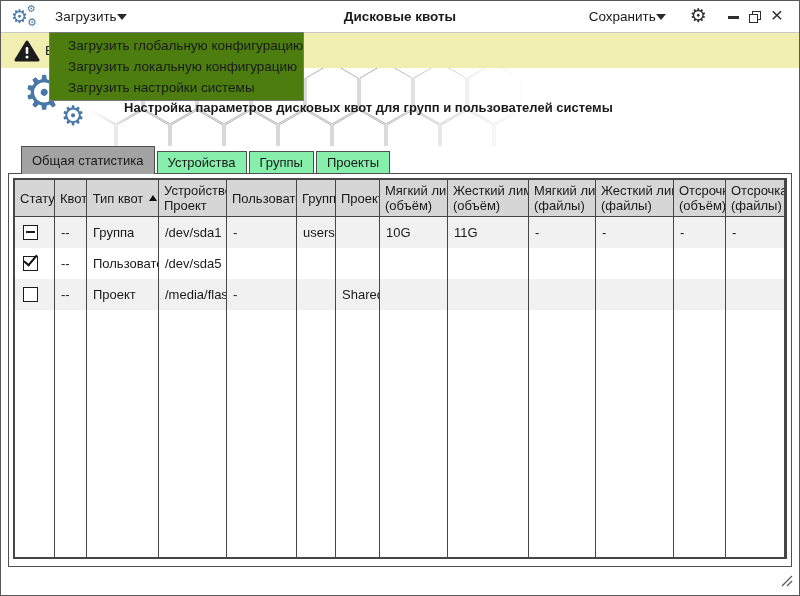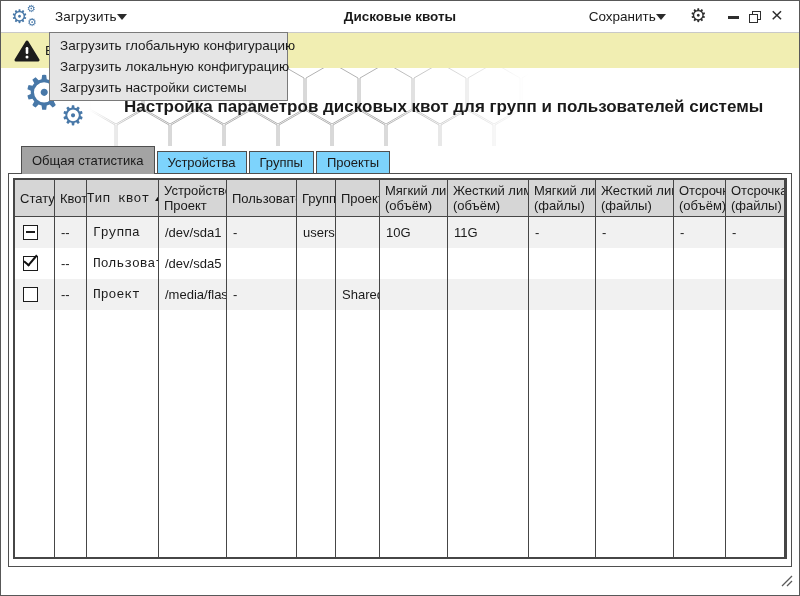--- a/index.html
+++ b/index.html
@@ -24,51 +24,51 @@
   .restore-icon{position:relative;width:12px;height:12px;}
   .restore-icon .back{position:absolute;right:0;top:0;width:7px;height:7px;border:1.5px solid #2e2e2e;}
   .restore-icon .front{position:absolute;left:0;bottom:0;width:7px;height:7px;border:1.5px solid #2e2e2e;background:#fff;}
   .close-x{font-size:21px;line-height:14px;color:#2e2e2e;}
 
   
   .warning{height:36px;flex:none;background:#f1eeb2;border-top:1px solid #c9c9c9;display:flex;align-items:center;padding-left:13px;gap:5px;box-sizing:border-box;}
   .warning-text{font-size:13.5px;white-space:nowrap;overflow:hidden;}
 
   
-  .dropdown{position:absolute;left:48px;top:31px;width:237px;background:#e5e5e5;border:1px solid #7a7a7a;z-index:50;padding:2px 0;}
+  .dropdown{position:absolute;left:48px;top:31px;width:237px;background:#4d7c0f;border:1px solid #7a7a7a;z-index:50;padding:2px 8px;}
   .dd-item{height:21px;line-height:21px;padding-left:10px;font-size:13.5px;white-space:nowrap;cursor:default;}
 
   
   .banner{height:78px;flex:none;position:relative;background:#fff;overflow:hidden;}
   .hex-bg{position:absolute;left:88px;top:-6px;width:450px;height:92px;
     -webkit-mask-image:linear-gradient(to right,rgba(0,0,0,0) 0,#000 50px,#000 290px,rgba(0,0,0,0) 440px);
     mask-image:linear-gradient(to right,rgba(0,0,0,0) 0,#000 50px,#000 290px,rgba(0,0,0,0) 440px);}
   .logo{position:absolute;left:22px;top:3px;width:84px;height:74px;}
   .logo .g1{font-size:47px;left:0;top:-2px;}
   .logo .g2{font-size:27px;left:38px;top:31px;}
-  .banner-title{position:absolute;left:123px;top:0;height:100%;display:flex;align-items:center;font-weight:bold;font-size:17px;white-space:nowrap;}
+  .banner-title{position:absolute;left:123px;top:0;height:100%;display:flex;align-items:center;font-weight:bold;font-size:13px;white-space:nowrap;}
 
   
   .tabbar{height:27px;flex:none;display:flex;align-items:flex-end;padding-left:20px;position:relative;z-index:2;}
-  .tab{background:#7dd3fc;border:1px solid #4f4f4f;border-bottom:none;height:22px;box-sizing:border-box;display:flex;align-items:center;padding:0 10px;margin-right:2px;font-size:13px;white-space:nowrap;cursor:default;}
+  .tab{background:#86efac;border:1px solid #4f4f4f;border-bottom:none;height:22px;box-sizing:border-box;display:flex;align-items:center;padding:0 10px;margin-right:2px;font-size:13px;white-space:nowrap;cursor:default;}
   .tab.active{background:#a3a3a3;height:28px;margin-bottom:-1px;position:relative;z-index:3;}
 
   
   .panel{flex:1;margin:0 7px;border:1px solid #4f4f4f;background:#fff;box-sizing:border-box;display:flex;flex-direction:column;padding:4px 4px 7px 4px;min-height:0;}
   .tbl{flex:1;border:2px solid #464646;display:flex;flex-direction:column;overflow:hidden;min-height:0;}
   .thead{display:flex;flex:none;height:36px;background:#d6d6d6;border-bottom:1px solid #464646;}
   .th{box-sizing:border-box;border-right:1px solid #464646;padding-left:5px;font-size:13px;line-height:15px;overflow:hidden;display:flex;flex-direction:column;justify-content:center;white-space:nowrap;cursor:default;}
   .th .l2:empty{display:none;}
   .th.sorted{flex-direction:row;align-items:center;gap:6px;}
   .sort-asc{width:0;height:0;border-left:4.5px solid transparent;border-right:4.5px solid transparent;border-bottom:6px solid #111;flex:none;}
   .tr{display:flex;flex:none;height:31px;}
   .tr.odd{background:#f1f1f1;}
   .tr.fill{flex:1;height:auto;background:#fff;}
   .td{box-sizing:border-box;border-right:1px solid #464646;padding-left:6px;font-size:13px;display:flex;align-items:center;overflow:hidden;white-space:nowrap;}
-  .c1{width:40px;flex:none;}.c2{width:32px;flex:none;}.c3{width:72px;flex:none;font-family:Liberation Mono, monospace;}
+  .c1{width:40px;flex:none;}.c2{width:32px;flex:none;}.c3{width:72px;flex:none;}
   .c4{width:68px;flex:none;}.c5{width:70px;flex:none;}.c6{width:39px;flex:none;}
   .c7{width:44px;flex:none;}.c8{width:68px;flex:none;}.c9{width:81px;flex:none;}
   .c10{width:67px;flex:none;}.c11{width:78px;flex:none;}.c12{width:52px;flex:none;}
   .c13{width:64px;flex:1 1 auto;min-width:0;}
   .cb{width:13px;height:13px;border:1.4px solid #1c1c1c;background:#fff;position:relative;flex:none;margin-left:2px;}
   .cb.indeterminate::after{content:"";position:absolute;left:2px;right:2px;top:5px;height:1.6px;background:#1c1c1c;}
   .cb.checked::after{content:"";position:absolute;left:3px;top:-5px;width:5px;height:12px;border-right:2px solid #111;border-bottom:2px solid #111;transform:rotate(40deg);}
 
   
   .statusbar{height:28px;flex:none;position:relative;background:#fff;}

